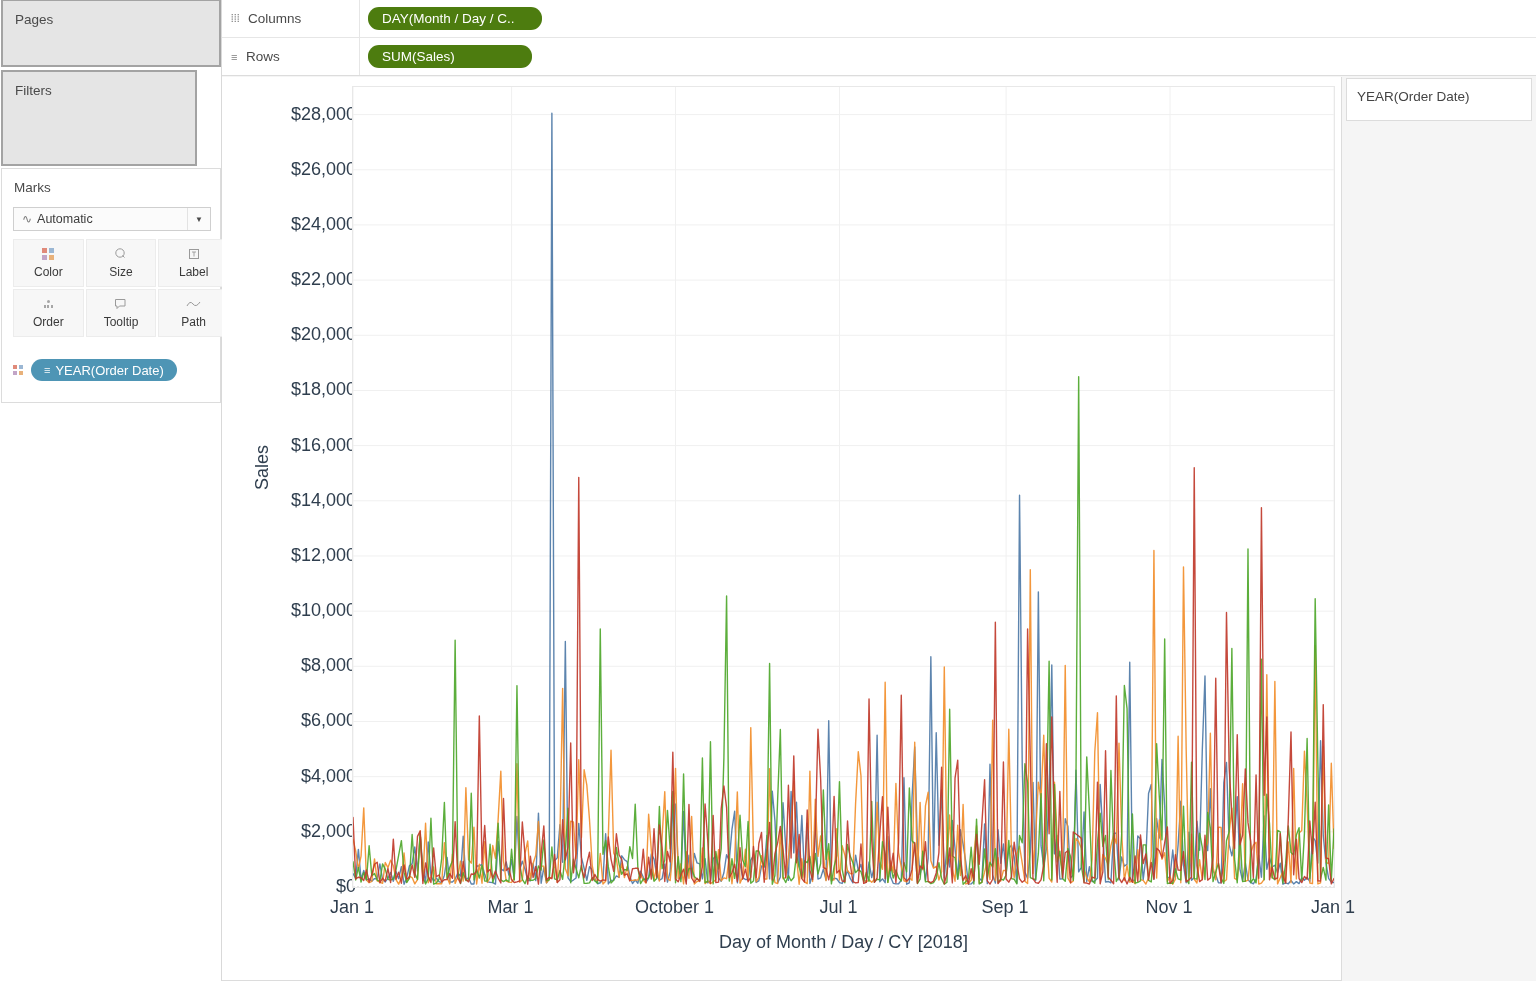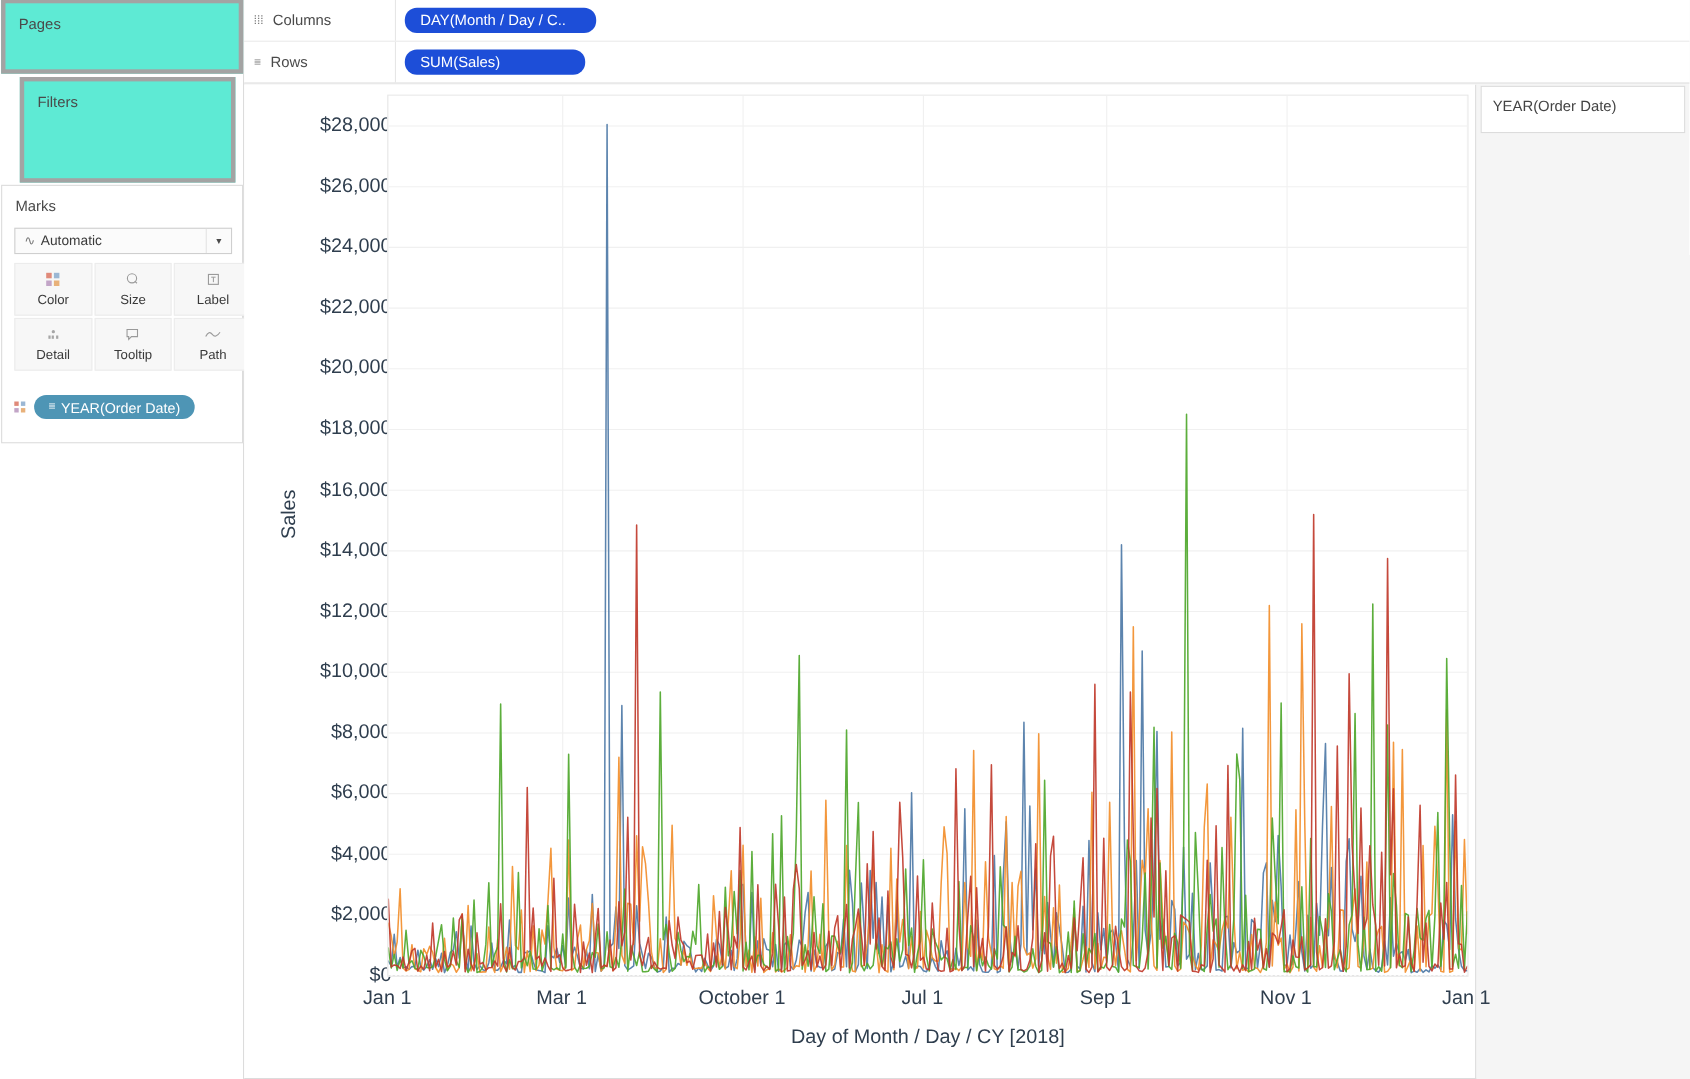--- a/index.html
+++ b/index.html
@@ -24,42 +24,42 @@
     position: absolute;
     left: 0; top: 0;
     width: 222px;
     height: 981px;
     background: #ffffff;
     border-right: 1px solid #d9d9d9;
     box-sizing: border-box;
   }
 
   .shelf-card {
-    background: #5eead4;
-    border: 4px solid #a3a3a3;
+    background: #e5e5e5;
+    border: 2px solid #a3a3a3;
     box-sizing: border-box;
     margin: 0;
   }
 
   .shelf-title {
     font-size: 13.5px;
     color: #4a4a4a;
     padding: 11px 12px 0 12px;
     font-family: "Liberation Sans", sans-serif;
   }
 
   #pages-card {
     position: absolute;
     left: 1px; top: -1px;
     width: 220px; height: 68px;
   }
 
   #filters-card {
     position: absolute;
-    left: 18px; top: 70px;
+    left: 1px; top: 70px;
     width: 196px; height: 96px;
   }
 
   #marks-card {
     position: absolute;
     left: 1px; top: 168px;
     width: 220px; height: 235px;
     border: 1px solid #dcdcdc;
     background: #fff;
   }
@@ -199,21 +199,21 @@
 
   .shelf-content {
     flex: 1;
     height: 100%;
     display: flex;
     align-items: center;
     padding-left: 8px;
   }
 
   .pill-green {
-    background: #1d4ed8;
+    background: #4d7c0f;
     color: #ffffff;
     border-radius: 11px;
     height: 23px;
     display: inline-flex;
     align-items: center;
     padding: 0 14px;
     font-size: 13.5px;
     white-space: nowrap;
     cursor: pointer;
   }
@@ -390,21 +390,21 @@
           <span class="mb-icon">
             <span class="detail-icon">
                 <span class="dtop"></span>
                 <span class="dbot">
                   <i></i>
                   <i></i>
                   <i></i>
                 </span>
               </span>
           </span>
-          <span class="mb-label">Detail</span>
+          <span class="mb-label">Order</span>
         </div>
 
         <div class="mark-btn">
           <span class="mb-icon">
             <svg width="13" height="12" viewBox="0 0 13 12">
                 <path d="M1.5 1.5 H11 V8 H5.5 L3 10.5 V8 H1.5 Z" fill="none" stroke="#9a9a9a" stroke-width="1"></path>
               </svg>
           </span>
           <span class="mb-label">Tooltip</span>
         </div>

